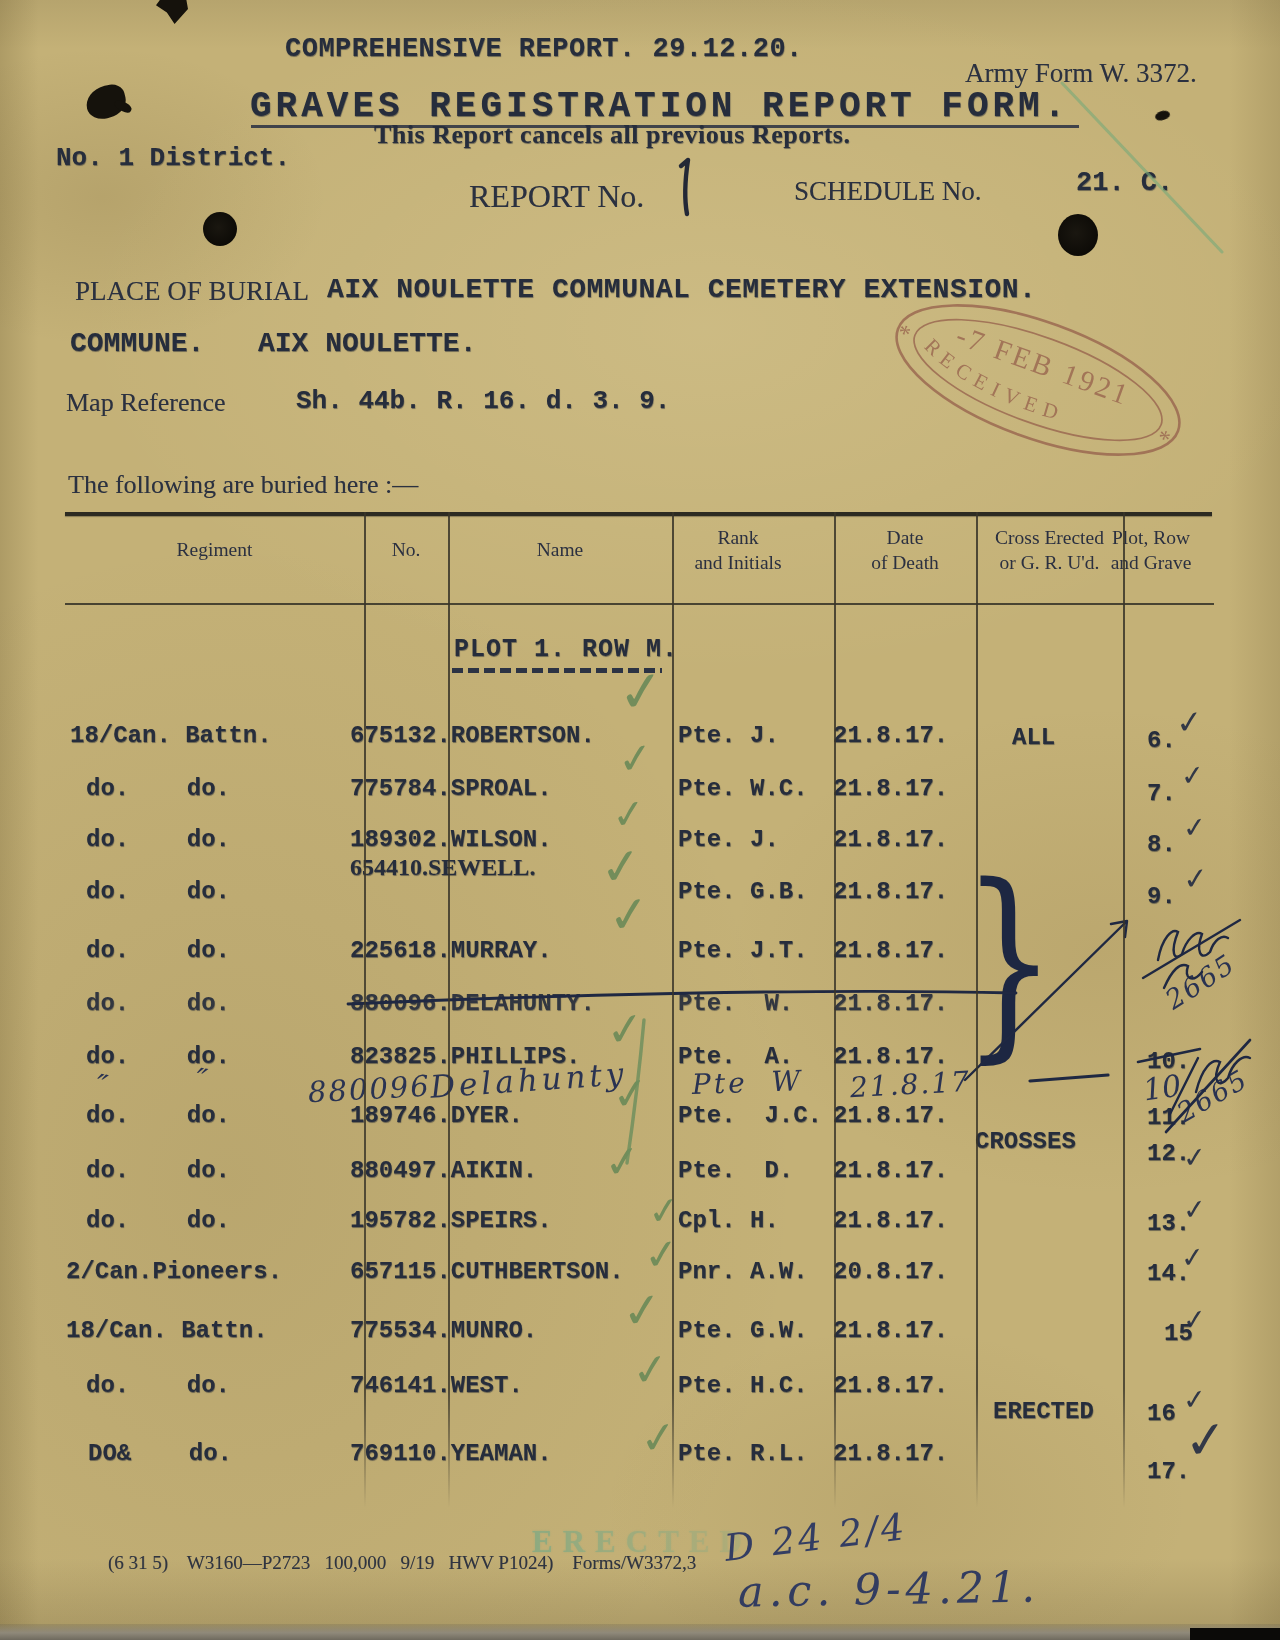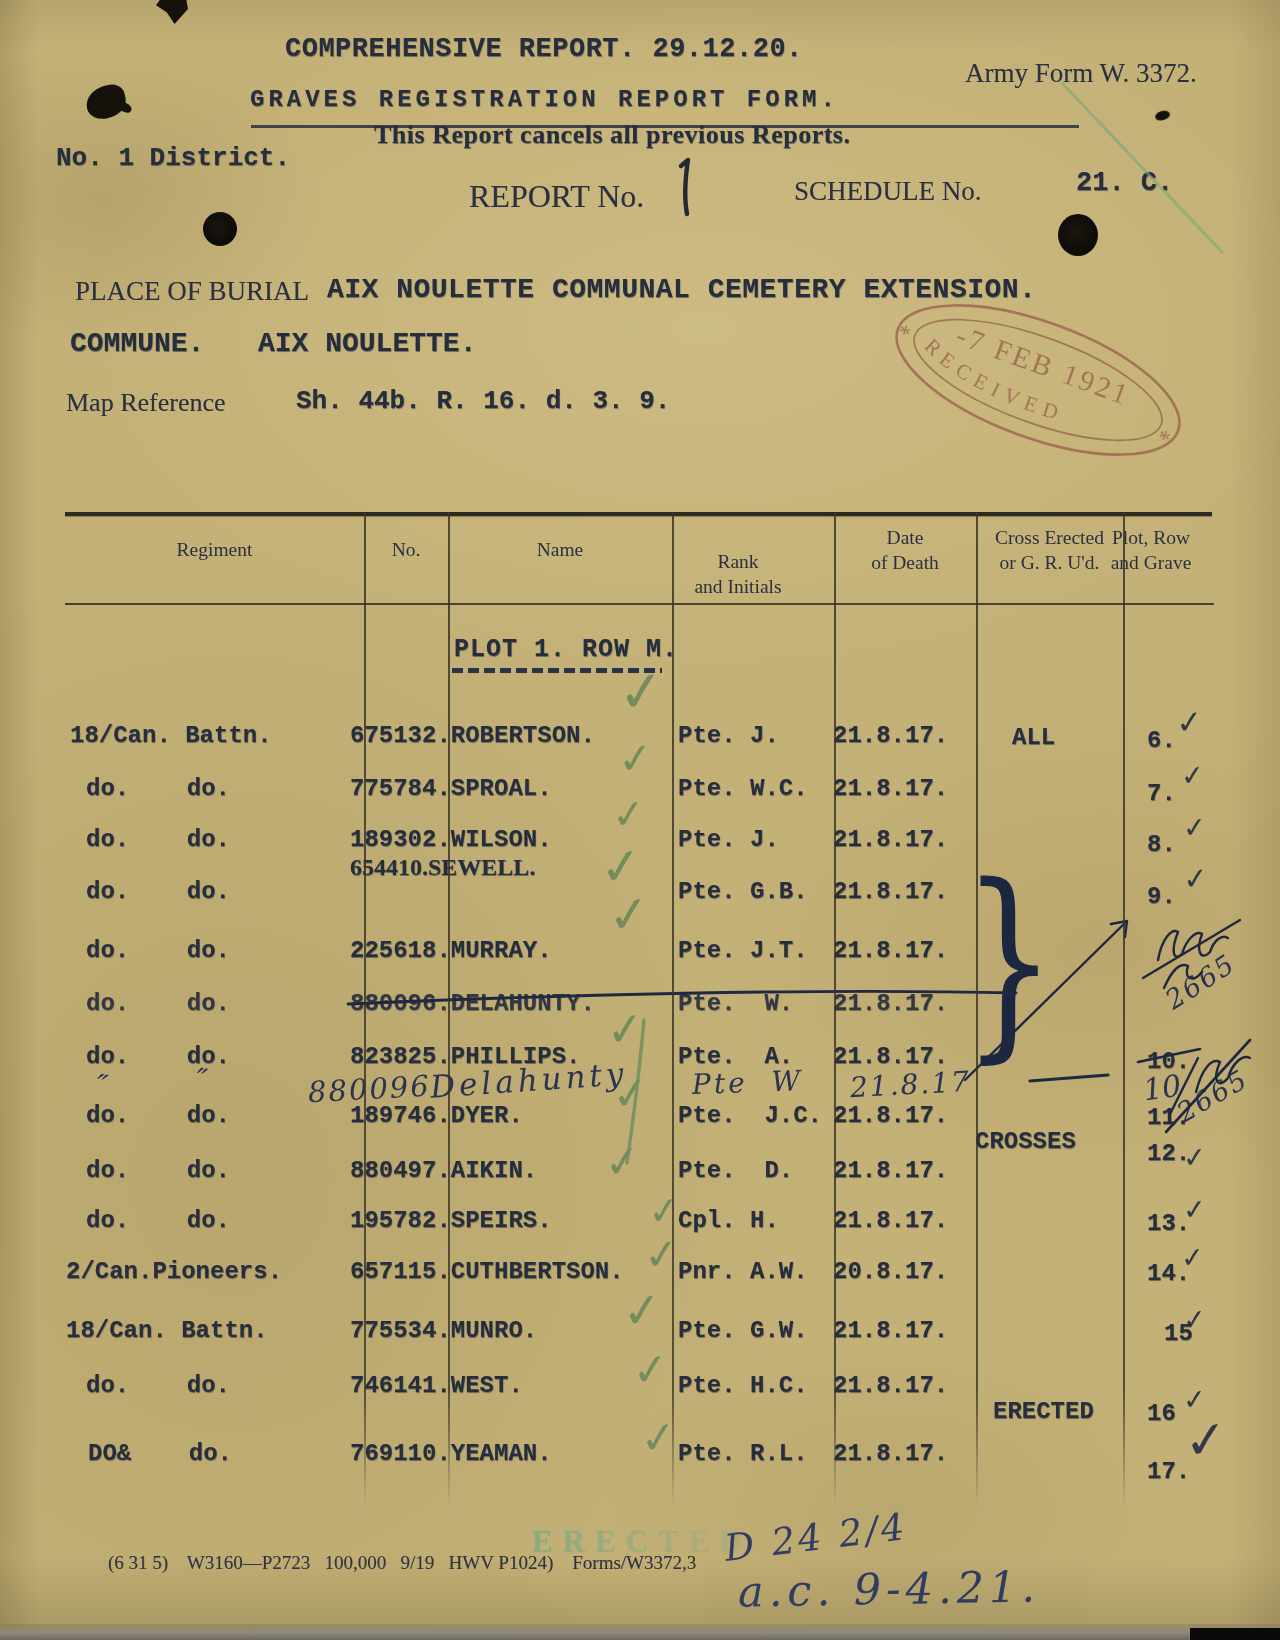--- a/index.html
+++ b/index.html
@@ -36,34 +36,35 @@
   .punch{border-radius:50%;background:radial-gradient(circle at 45% 45%, #1a1710, #0d0b07 70%);}
   .blot{background:#15120c;}
 </style>
 </head>
 <body>
 
 <div id="paper">
 
   <div class="abs typed" style="left:285px;top:34px;font-size:27px;letter-spacing:.5px;">COMPREHENSIVE REPORT. 29.12.20.</div>
   <div class="abs printed" style="left:965px;top:58px;font-size:27px;">Army Form W. 3372.</div>
-  <div class="abs typed" style="left:250px;top:86px;font-size:24px;letter-spacing:4px;">GRAVES REGISTRATION REPORT FORM.</div>
+  <div class="abs typed" style="left:250px;top:86px;font-size:36px;letter-spacing:4px;">GRAVES REGISTRATION REPORT FORM.</div>
   <div class="abs" style="left:251px;top:125px;width:828px;height:3px;background:rgba(40,47,66,.85);"></div>
   <div class="abs typed" style="left:374px;top:120px;font-size:26px;letter-spacing:.5px;font-family:Liberation Serif, serif;">This Report cancels all previous Reports.</div>
   <div class="abs typed" style="left:56px;top:143px;font-size:26px;">No. 1 District.</div>
   <div class="abs printed" style="left:421px;top:178px;font-size:32px;margin-left:48px;">REPORT No.</div>
   <div class="abs printed" style="left:794px;top:176px;font-size:27px;">SCHEDULE No.</div>
   <div class="abs typed" style="left:1076px;top:168px;font-size:27px;">21. C.</div>
 
   <div class="abs printed" style="left:75px;top:276px;font-size:27px;">PLACE OF BURIAL</div>
   <div class="abs typed" style="left:327px;top:274px;font-size:28px;letter-spacing:.5px;">AIX NOULETTE COMMUNAL CEMETERY EXTENSION.</div>
   <div class="abs typed" style="left:70px;top:328px;font-size:28px;">COMMUNE.</div>
   <div class="abs typed" style="left:258px;top:328px;font-size:28px;">AIX NOULETTE.</div>
   <div class="abs printed" style="left:66px;top:388px;font-size:26px;">Map Reference</div>
   <div class="abs typed" style="left:296px;top:386px;font-size:26px;">Sh. 44b. R. 16. d. 3. 9.</div>
+  <div class="abs printed" style="left:68px;top:470px;font-size:26px;">The following are buried here :—</div>
 
   <svg class="abs" style="left:878px;top:288px;opacity:.82;filter:blur(.3px);" width="320" height="185" viewBox="0 0 320 185">
     <g transform="rotate(20,160,92)" fill="none" stroke="#9a6750">
       <ellipse cx="160" cy="92" rx="149" ry="58" stroke-width="2.6"></ellipse>
       <ellipse cx="160" cy="92" rx="131" ry="43" stroke-width="1.7"></ellipse>
       <path id="rcvArc" d="M 30,92 A 140,51 0 0 0 290,92" stroke="none" fill="none"></path>
       <text x="160" y="86" text-anchor="middle" font-size="29" letter-spacing="3" font-family="Liberation Serif,serif" fill="#9a6750" stroke="none">-7 FEB 1921</text>
       <text font-size="21" letter-spacing="7" font-family="Liberation Serif,serif" fill="#9a6750" stroke="none">
         <textPath href="#rcvArc" xlink:href="#rcvArc" startOffset="5%"><tspan>RECEIVED</tspan></textPath>
       </text>
@@ -72,21 +73,21 @@
     </g>
   </svg>
 
   <div class="abs" style="left:65px;top:512px;width:1147px;height:4px;background:#2d2b22;box-shadow:0 1px 1px rgba(45,43,34,.4);"></div>
   <div class="abs" style="left:65px;top:603px;width:1149px;height:2px;background:rgba(50,48,38,.85);"></div>
 
   <div id="headerCells">
       <div class="abs hcell" style="left: 65px; top: 520px; width: 299px; height: 60px;">Regiment</div>
       <div class="abs hcell" style="left: 364px; top: 520px; width: 84px; height: 60px;">No.</div>
       <div class="abs hcell" style="left: 448px; top: 520px; width: 224px; height: 60px;">Name</div>
-      <div class="abs hcell" style="left: 672px; top: 544px; width: 132px; height: 60px;">Rank
+      <div class="abs hcell" style="left: 672px; top: 520px; width: 132px; height: 60px;">Rank
 and Initials</div>
       <div class="abs hcell" style="left: 834px; top: 520px; width: 142px; height: 60px;">Date
 of Death</div>
       <div class="abs hcell" style="left: 976px; top: 520px; width: 147px; height: 60px;">Cross Erected
 or G. R. U'd.</div>
       <div class="abs hcell" style="left: 1088px; top: 520px; width: 126px; height: 60px;">Plot, Row
 and Grave</div>
     </div>
 
   <div class="abs typed" style="left:454px;top:635px;font-size:25px;letter-spacing:1px;">PLOT 1. ROW M.</div>

